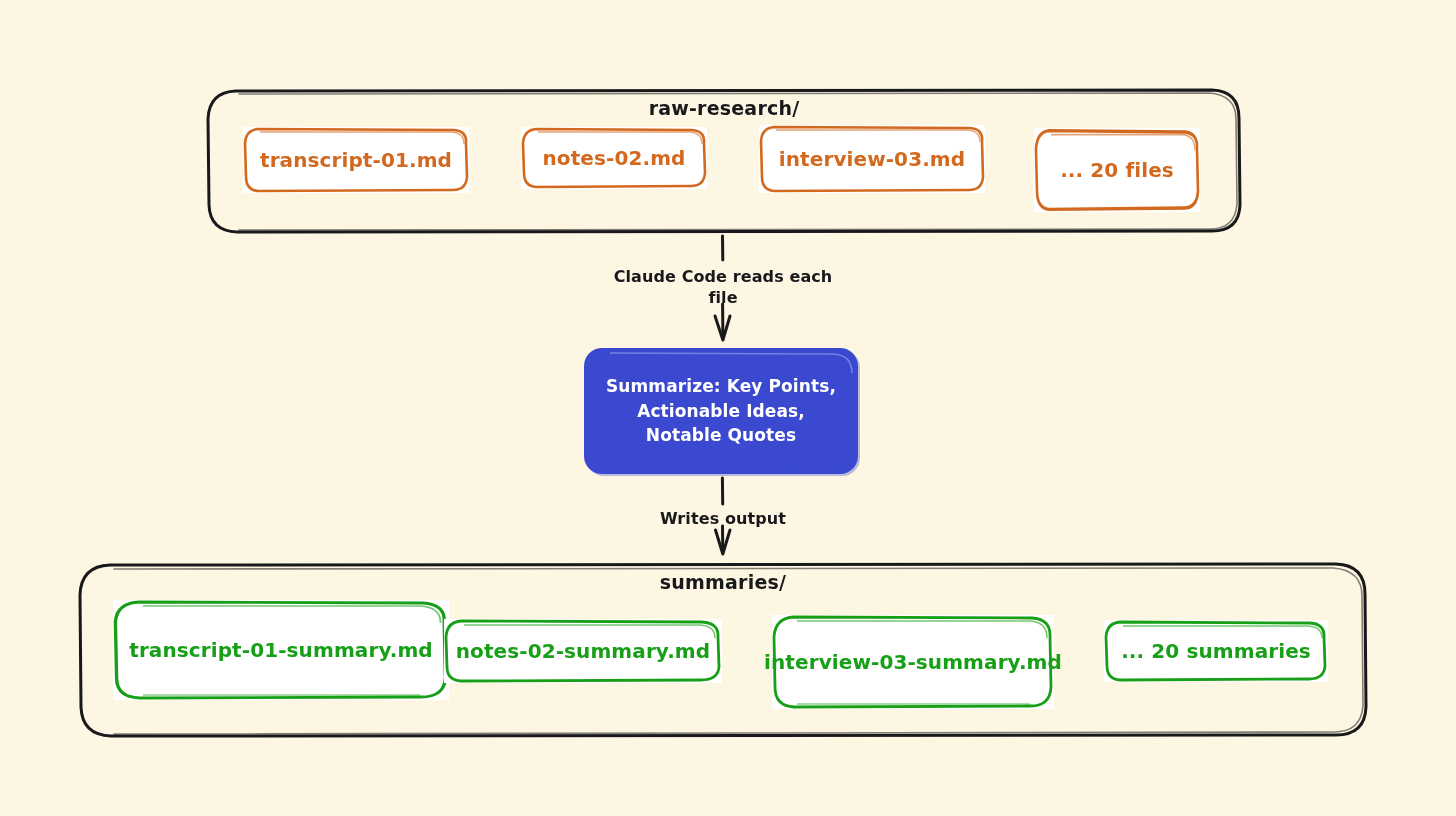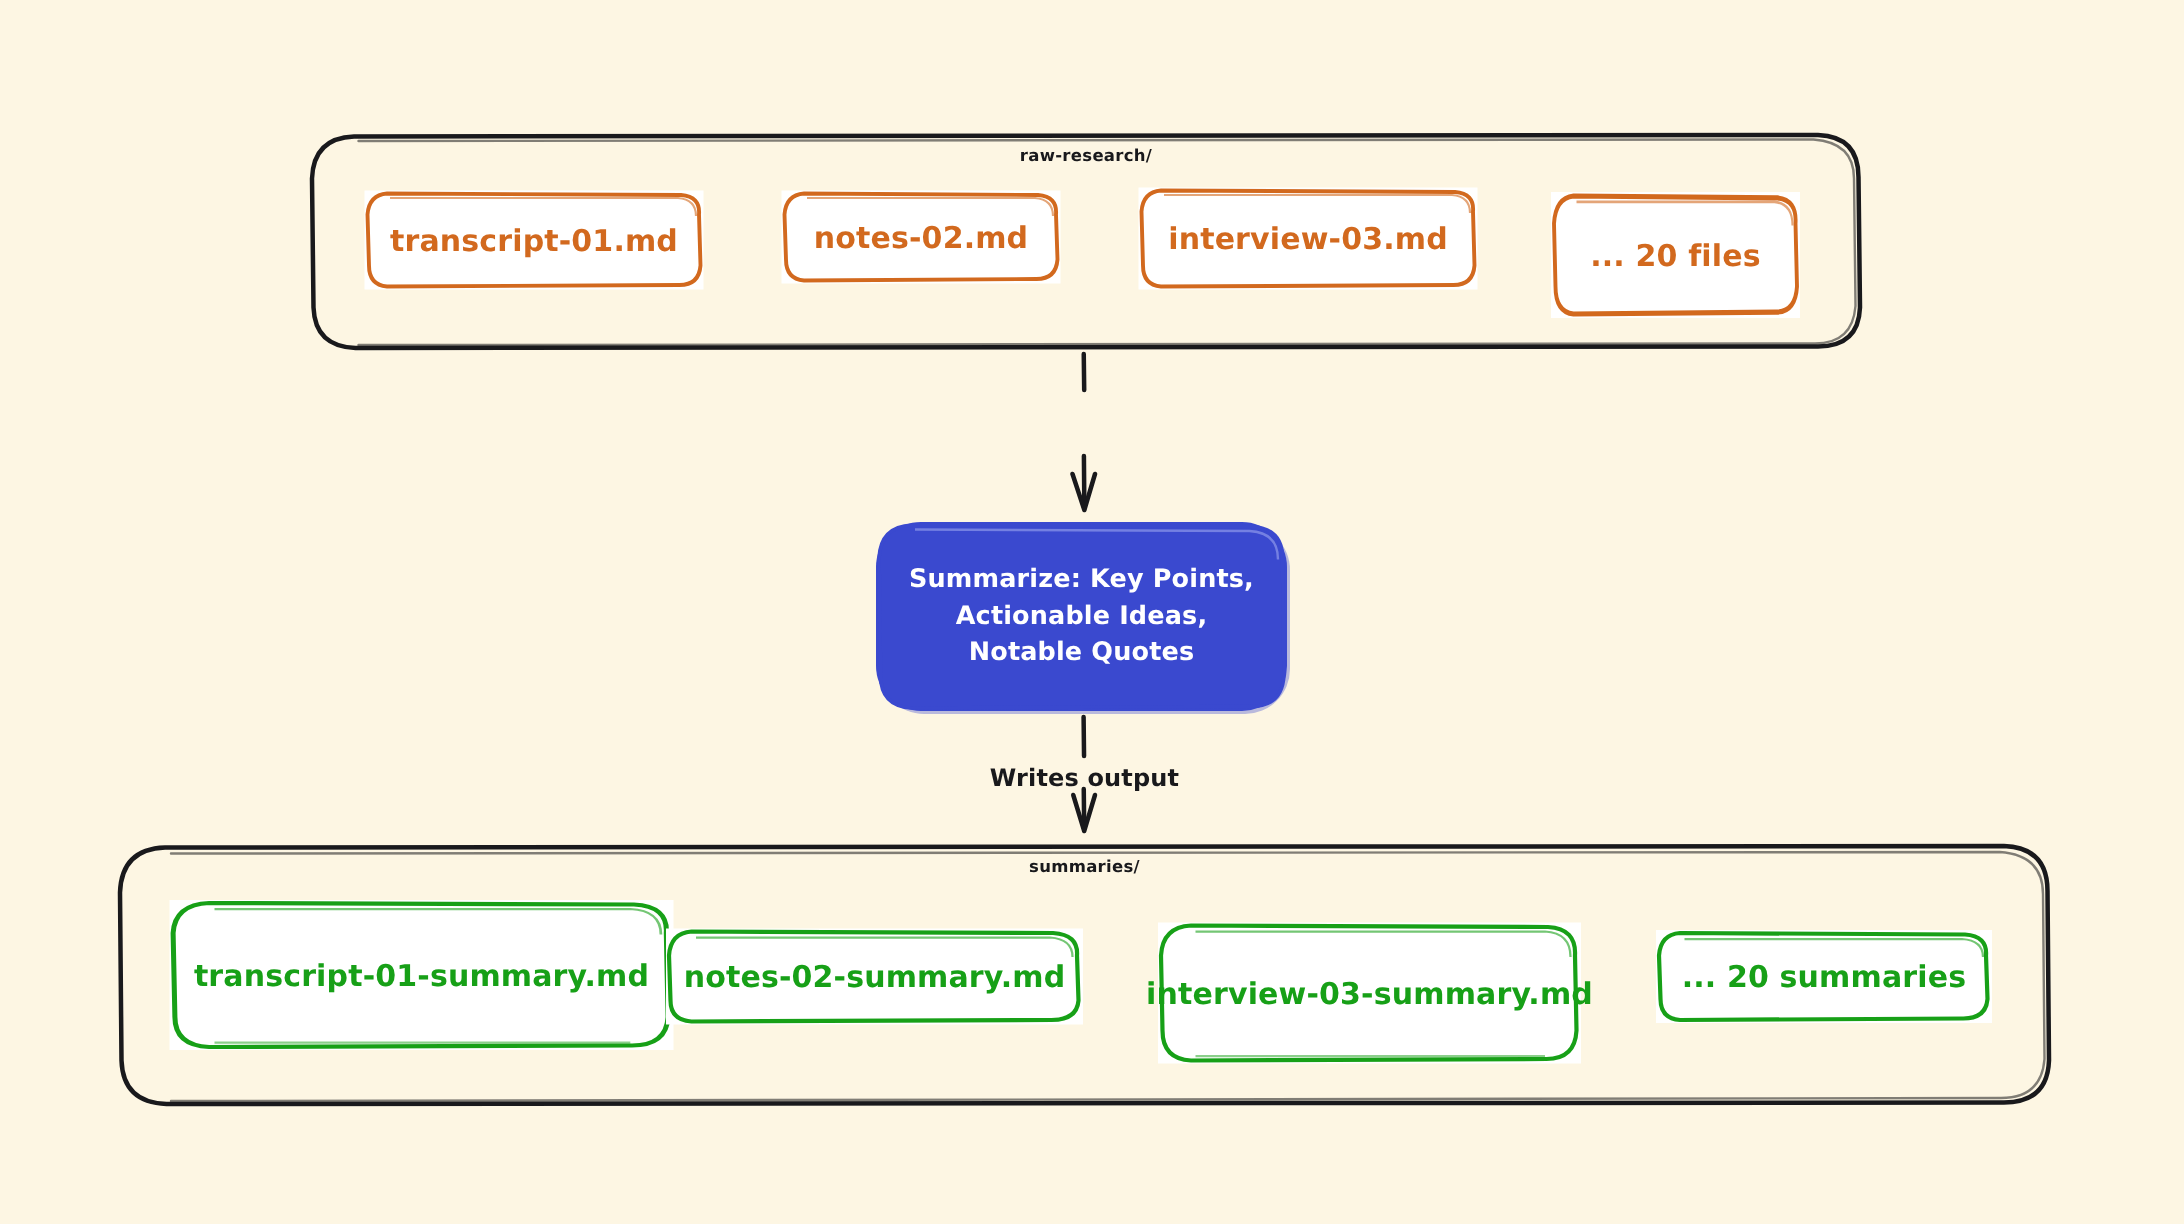--- a/index.html
+++ b/index.html
@@ -36,21 +36,21 @@
     overflow: visible;
     pointer-events: none;
   }
   .group-label {
     position: absolute;
     left: 0;
     right: 0;
     text-align: center;
     font-family: "DejaVu Sans", sans-serif;
     font-weight: 700;
-    font-size: 11px;
+    font-size: 19px;
     color: #19191c;
     letter-spacing: 0.2px;
     white-space: nowrap;
   }
 
   
   .node {
     position: absolute;
     background: #FFFFFF;
     display: flex;
@@ -77,21 +77,21 @@
     padding: 0 10px;
     white-space: nowrap;
   }
   .node.orange .node-label { color: #D2691E; }
   .node.green  .node-label { color: #17A017; }
 
   
   .process {
     position: absolute;
     background: #3A49CF;
-    border-radius: 30px;
+    border-radius: 18px;
     display: flex;
     align-items: center;
     justify-content: center;
     box-shadow: 2px 2px 0 rgba(58,73,207,0.35);
   }
   .process .rough-frame {
     position: absolute;
     inset: 0;
     width: 100%;
     height: 100%;
@@ -171,20 +171,24 @@
       <path d="M17 5 L149 5 Q161 6 161 17" fill="none" stroke="#D2691E" stroke-width="1.4" opacity="0.6"></path>
     </svg>
     <span class="node-label">... 20 files</span>
   </div>
 
   <svg class="edge-svg" style="left:700px; top:234px; width:46px; height:110px;" viewBox="0 0 46 110">
     <path d="M22.5 2 L22.8 26" fill="none" stroke="#19191c" stroke-width="3" stroke-linecap="round"></path>
     <path d="M22.6 70 L22.9 104" fill="none" stroke="#19191c" stroke-width="3" stroke-linecap="round"></path>
     <path d="M15 82 L22.9 106 L30 82" fill="none" stroke="#19191c" stroke-width="3" stroke-linecap="round" stroke-linejoin="round"></path>
   </svg>
+  <div class="edge-label" style="left:573px; top:267px; width:300px;">
+    <div>Claude Code reads each</div>
+    <div>file</div>
+  </div>
 
   <div class="process" style="left:584px; top:348px; width:274px; height:126px;">
     <svg class="rough-frame" viewBox="0 0 274 126" preserveAspectRatio="none">
       <path d="M24 2 L250 3 Q271 4 271 24 L272 102 Q271 123 250 123 L24 124 Q3 123 3 102 L2 24 Q3 3 24 2 Z" fill="#3A49CF" stroke="#3A49CF" stroke-width="2.4" stroke-linejoin="round"></path>
       <path d="M26 5 L249 6 Q268 7 268 25" fill="none" stroke="#8893E8" stroke-width="1.6" opacity="0.75"></path>
     </svg>
     <span class="process-label">Summarize: Key Points, Actionable Ideas, Notable Quotes</span>
   </div>
 
   <svg class="edge-svg" style="left:700px; top:476px; width:46px; height:82px;" viewBox="0 0 46 82">

